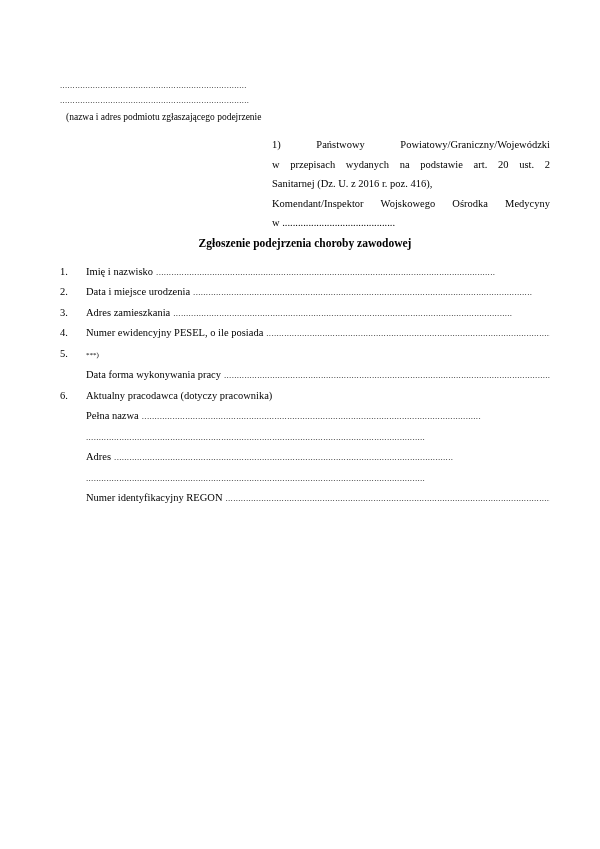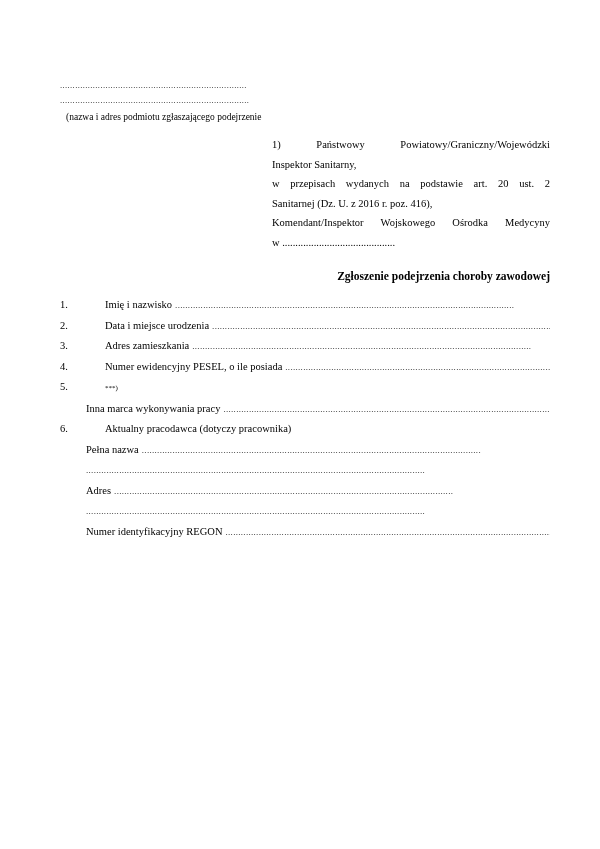--- a/index.html
+++ b/index.html
@@ -56,24 +56,24 @@
     width: 278px;
     font-size: 10.5px;
     line-height: 19.5px;
     text-align: justify;
   }
   .addressee div { text-align: justify; text-align-last: left; }
   .addressee .justify-full { text-align: justify; text-align-last: justify; }
 
   
   .doc-title {
-    text-align: right;
+    text-align: center;
     font-weight: bold;
     font-size: 11.5px;
-    margin-top: 18px;
+    margin-top: 4px;
     margin-bottom: 13px;
   }
 
   
   .item {
     display: flex;
     font-size: 10.5px;
     line-height: 20.5px;
     align-items: baseline;
   }
@@ -82,21 +82,20 @@
     flex: 0 0 26px;
     text-align: left;
   }
   .item .body {
     flex: 1 1 auto;
     min-width: 0;
     display: flex;
     align-items: center;
     white-space: nowrap;
     overflow: hidden;
-    margin-left: 19px;
   }
   .item .label { flex: 0 0 auto; }
   .leader {
     flex: 1 1 auto;
     overflow: hidden;
     white-space: nowrap;
     font-size: 9px;
     letter-spacing: 0.3px;
     padding-left: 3px;
     color: #000;
@@ -134,21 +133,20 @@
     <div>
       <div class="dots-line first">..........................................................................</div>
       <div class="dots-line second">...........................................................................</div>
       <div class="caption">
         <span class="ind1">(nazwa i adres podmiotu zgłaszającego podejrzenie</span>
       </div>
     </div>
 
     <div class="addressee">
       <div class="justify-full">1) Państwowy Powiatowy/Graniczny/Wojewódzki</div>
-      <div>Inspektor Sanitarny,</div>
       <div class="justify-full">w przepisach  wydanych  na podstawie art. 20 ust. 2</div>
       <div>Sanitarnej (Dz. U. z 2016 r. poz. 416),</div>
       <div class="justify-full">Komendant/Inspektor Wojskowego Ośrodka Medycyny</div>
       <div><span>w </span><span>...........................................</span></div>
     </div>
 
     <div class="doc-title">Zgłoszenie podejrzenia choroby zawodowej</div>
 
     <div class="item">
       <span class="num">1.</span>
@@ -183,21 +181,21 @@
     </div>
 
     <div class="item">
       <span class="num">5.</span>
       <span class="body">
         <sup>***)</sup>
       </span>
     </div>
     <div class="sub">
       <span class="body">
-        <span class="label">Inna marca wykonywania pracy</span>
+        <span class="label">Data forma wykonywania pracy</span>
         <span class="leader">.....................................................................................................................................</span>
       </span>
     </div>
 
     <div class="item">
       <span class="num">6.</span>
       <span class="body">
         <span class="label">Aktualny pracodawca (dotyczy pracownika)</span>
       </span>
     </div>

